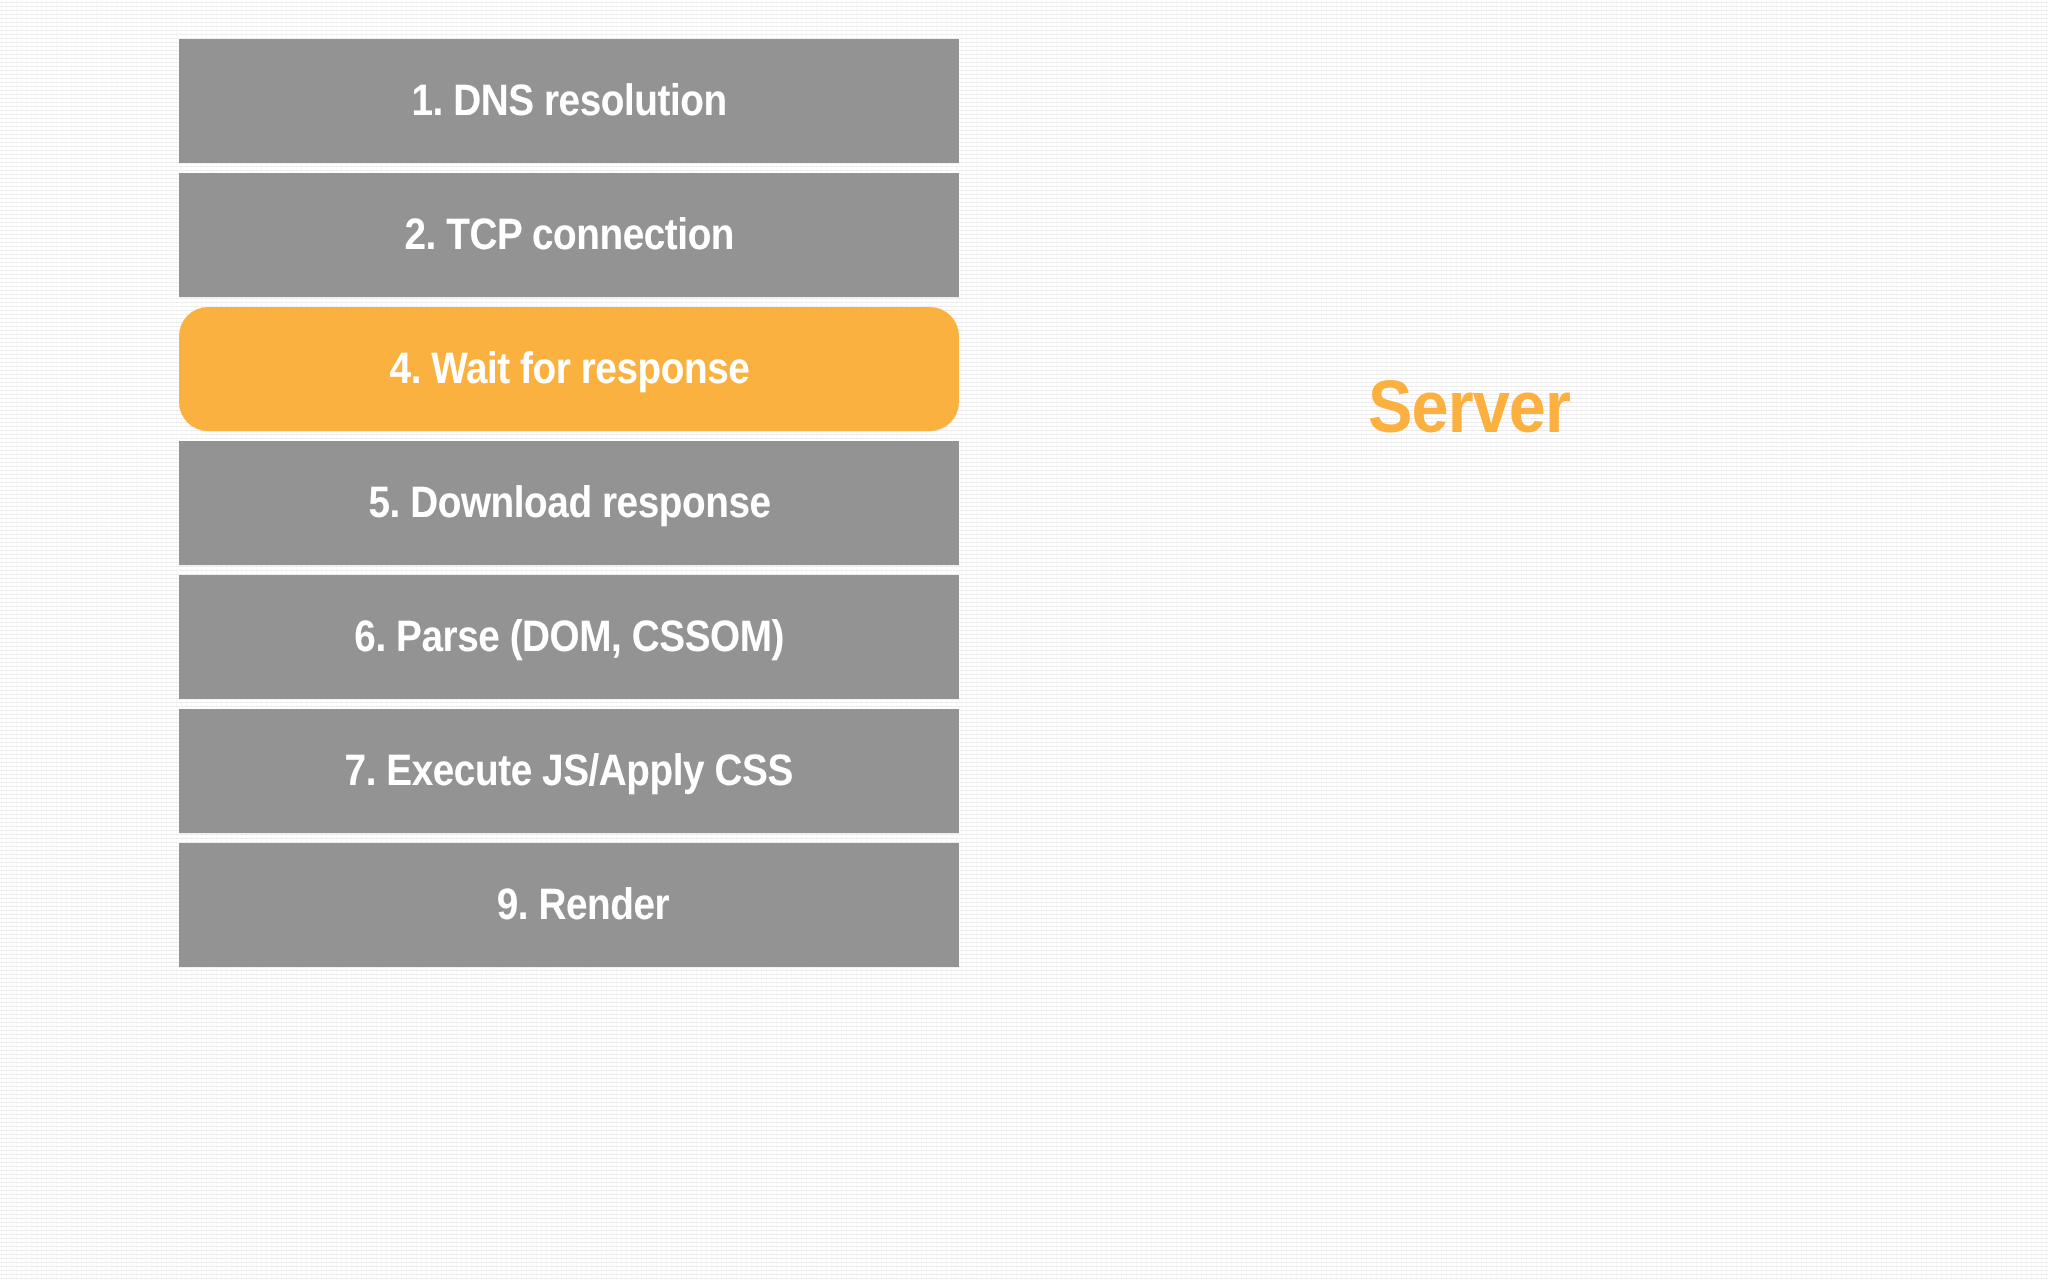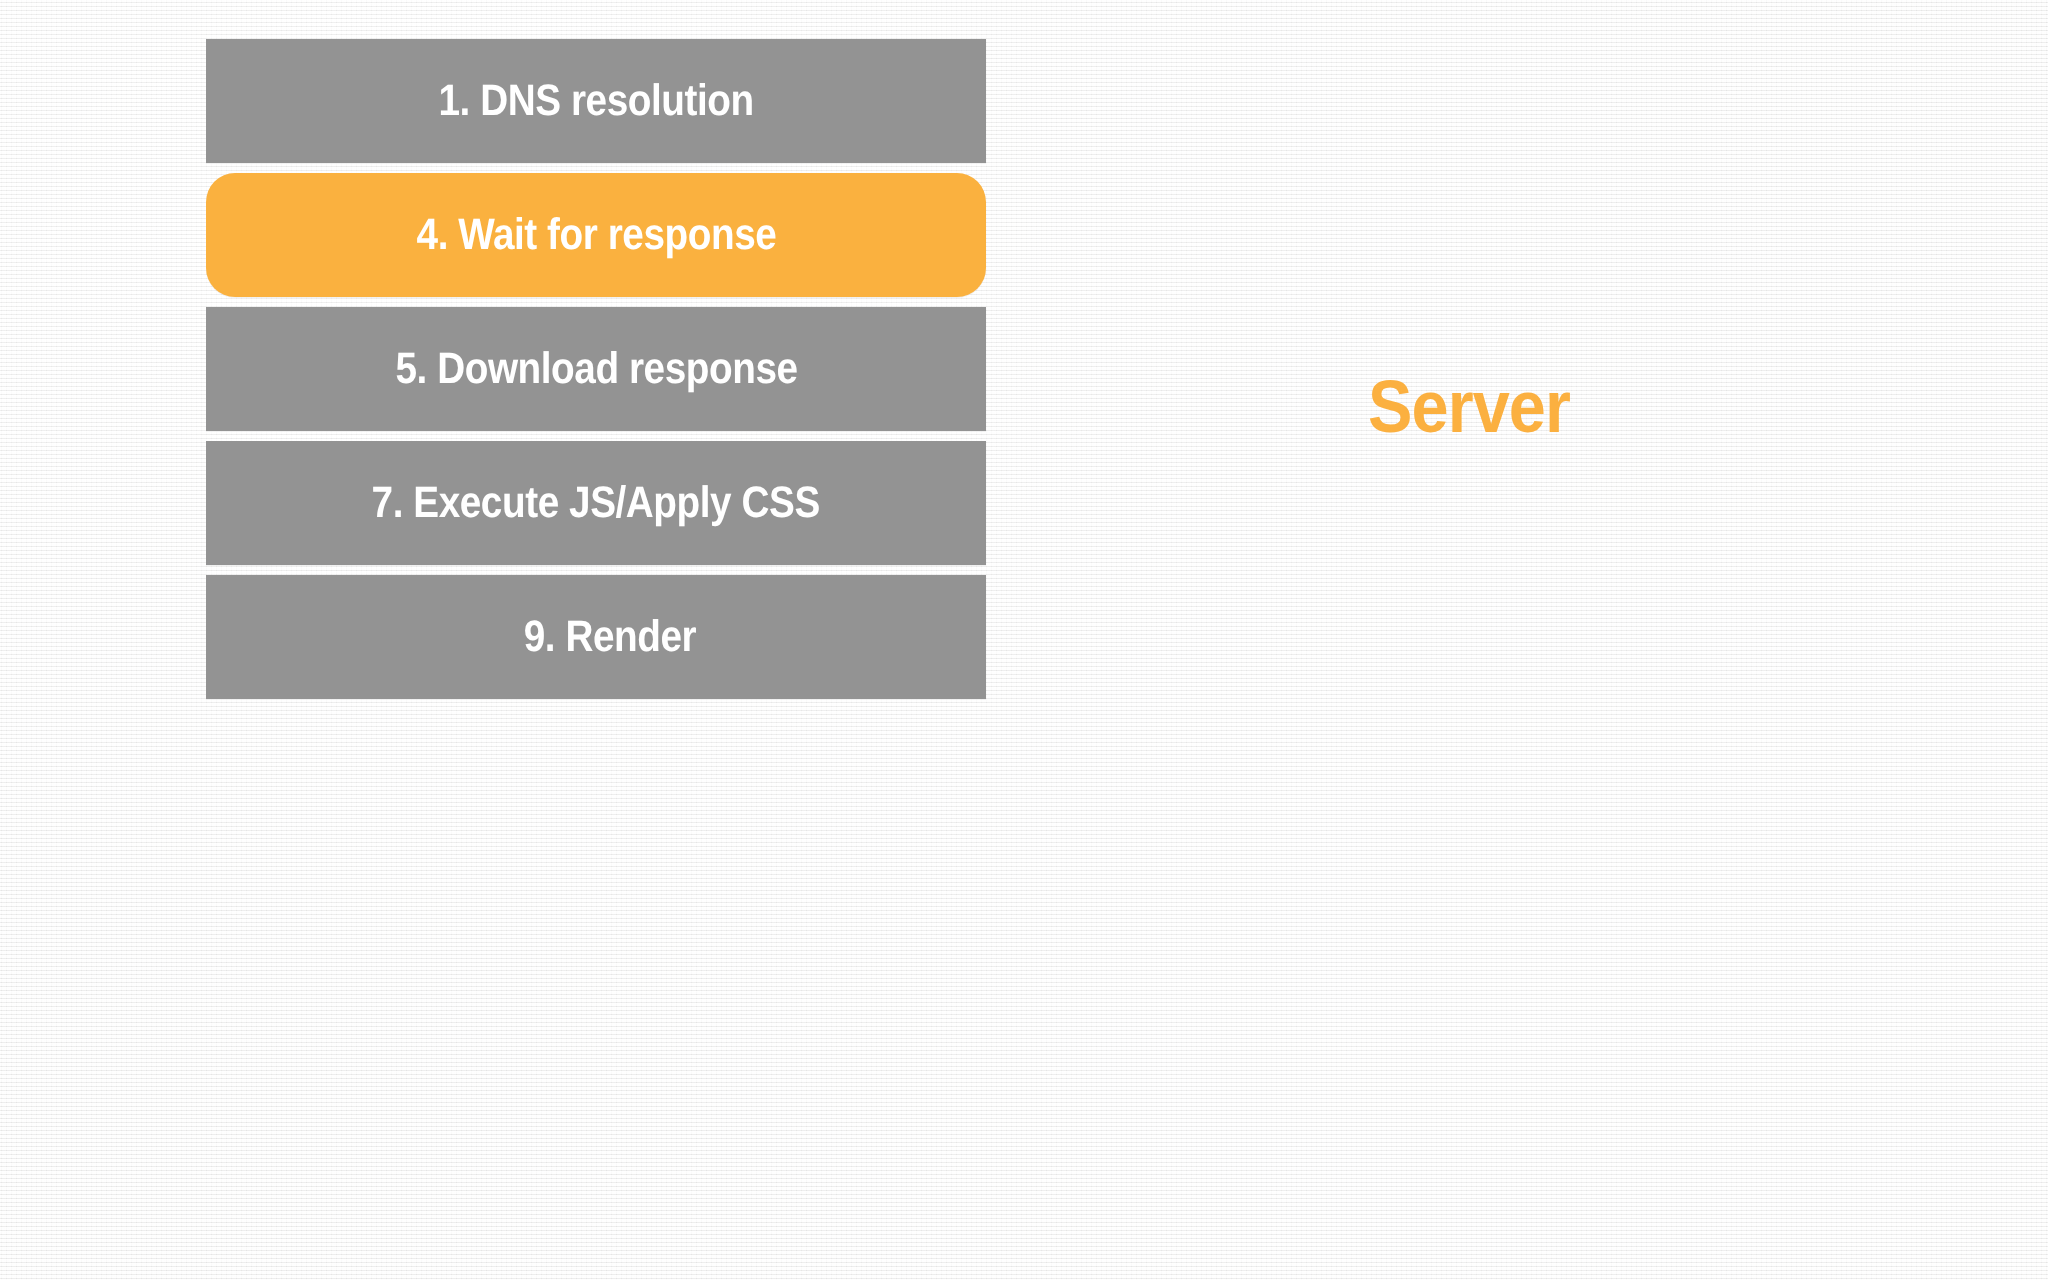--- a/index.html
+++ b/index.html
@@ -44,21 +44,21 @@
 
   #canvas {
     position: absolute;
     inset: 0;
     z-index: 1;
   }
 
   
   #steps-column {
     position: absolute;
-    left: 206px;
+    left: 179px;
     top: 39px;
     width: 780px;
   }
 
   .step-bar {
     height: 124px;
     margin-bottom: 10px;
     display: flex;
     align-items: center;
     justify-content: center;
@@ -105,30 +105,36 @@
 <div id="texture-layer"></div>
 
 <div id="canvas">
 
   <div id="steps-column">
 
     <div class="step-bar gray">
       <span class="step-label">1. DNS resolution</span>
     </div>
 
+    <div class="step-bar gray">
+      <span class="step-label">2. TCP connection</span>
+    </div>
 
 
     <div class="step-bar active">
       <span class="step-label">4. Wait for response</span>
     </div>
 
     <div class="step-bar gray">
       <span class="step-label">5. Download response</span>
     </div>
 
+    <div class="step-bar gray">
+      <span class="step-label">6. Parse (DOM, CSSOM)</span>
+    </div>
 
     <div class="step-bar gray">
       <span class="step-label">7. Execute JS/Apply CSS</span>
     </div>
 
 
     <div class="step-bar gray">
       <span class="step-label">9. Render</span>
     </div>
 

